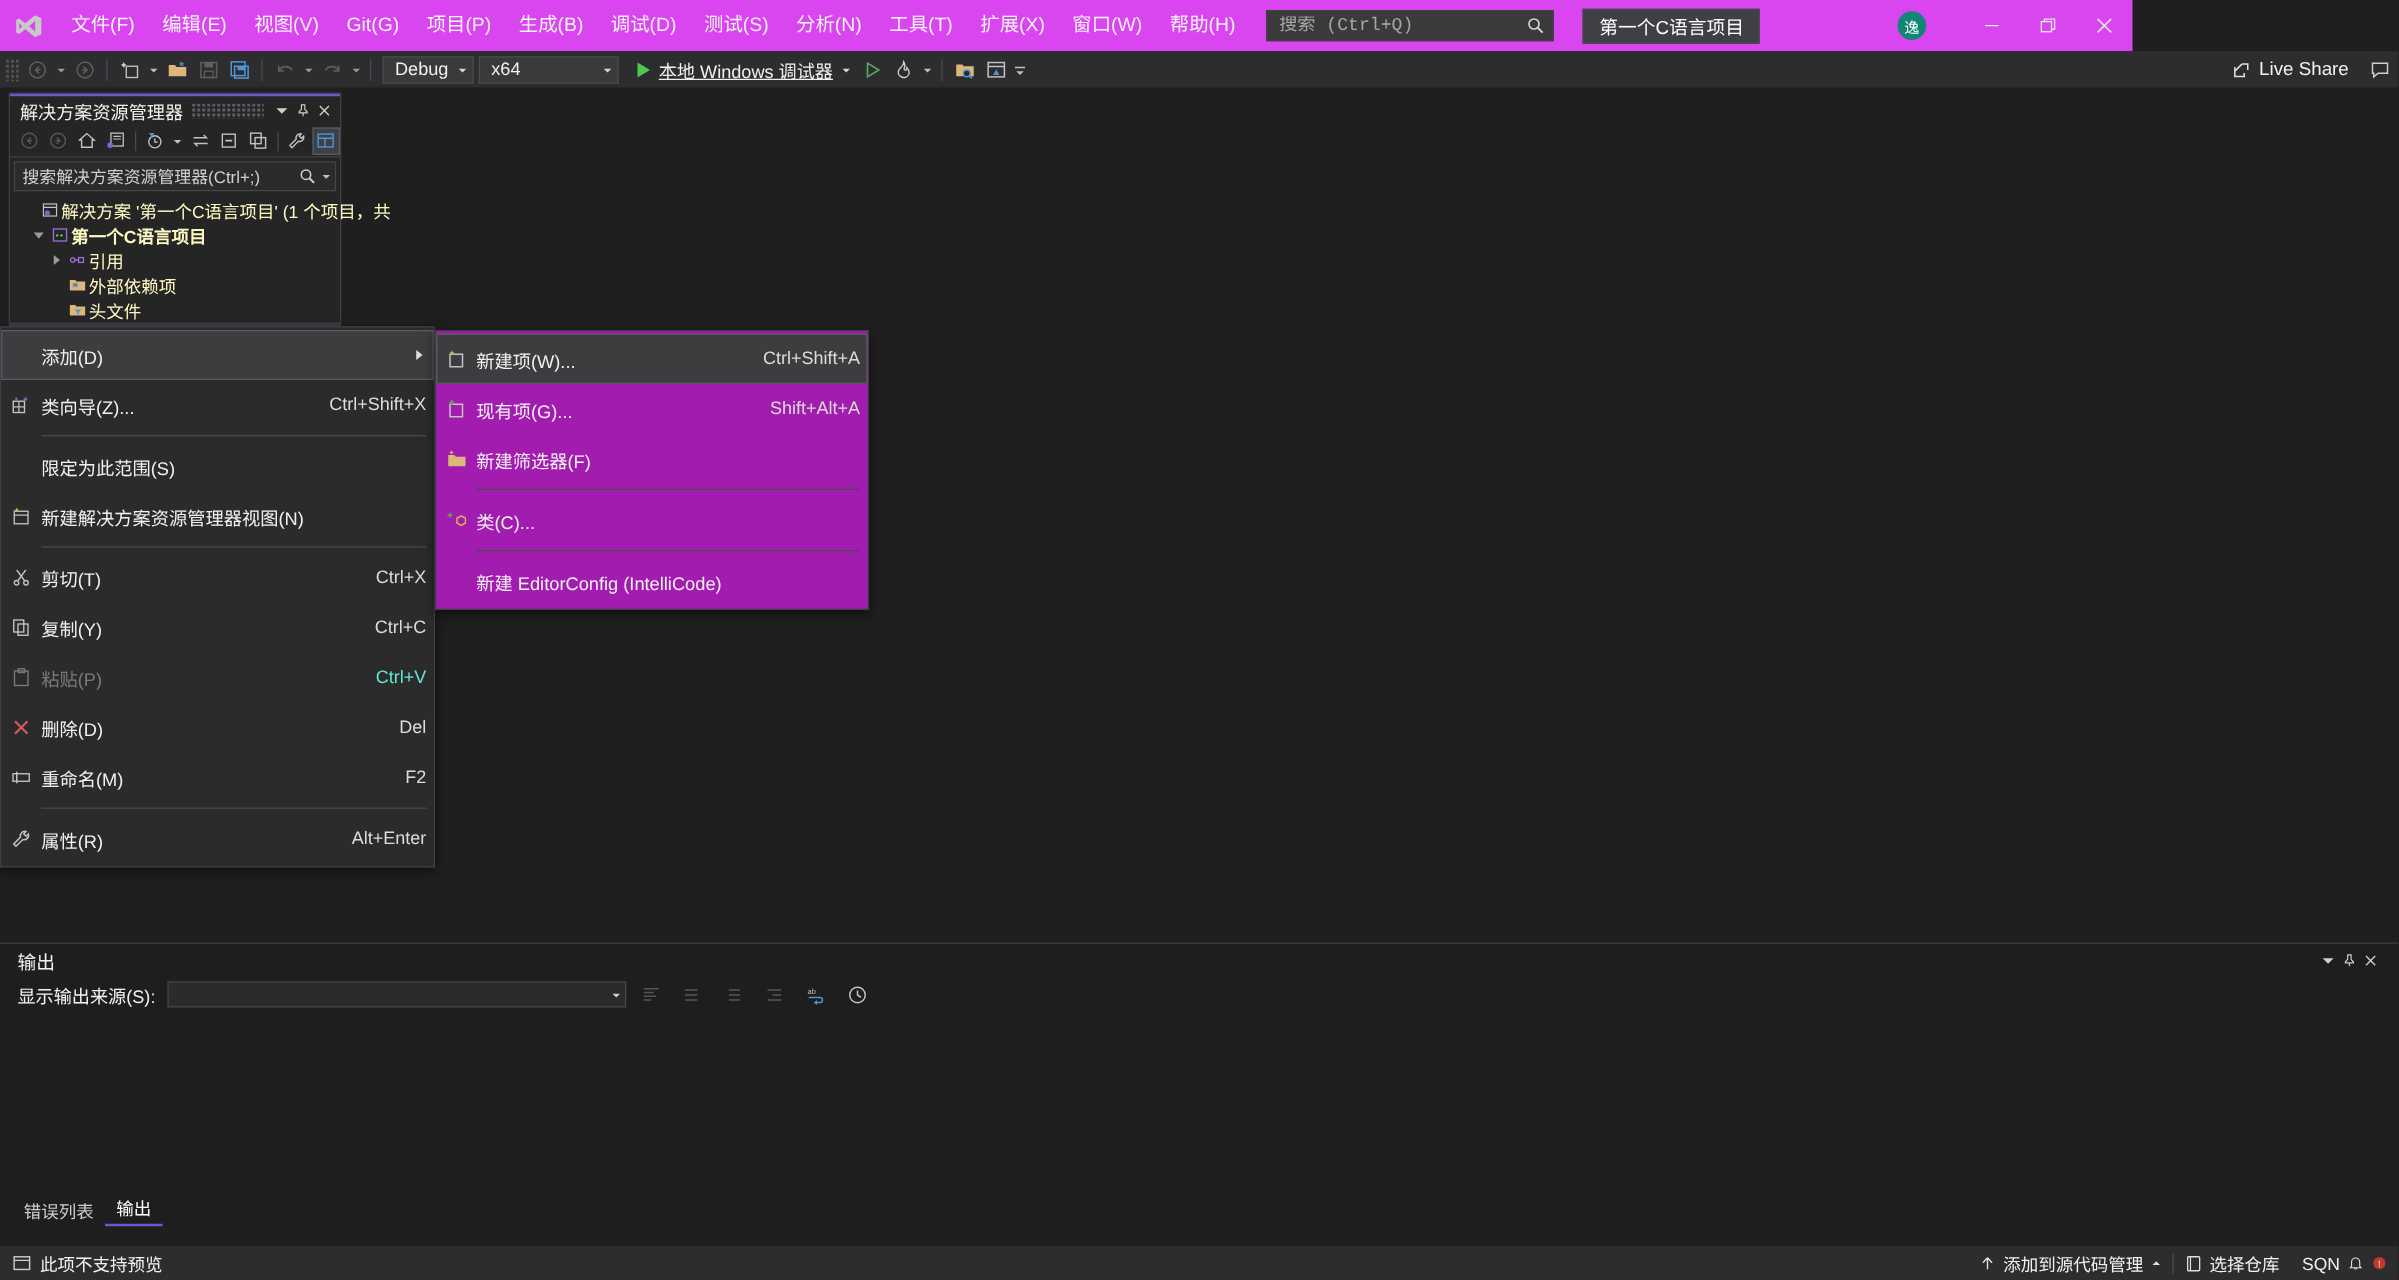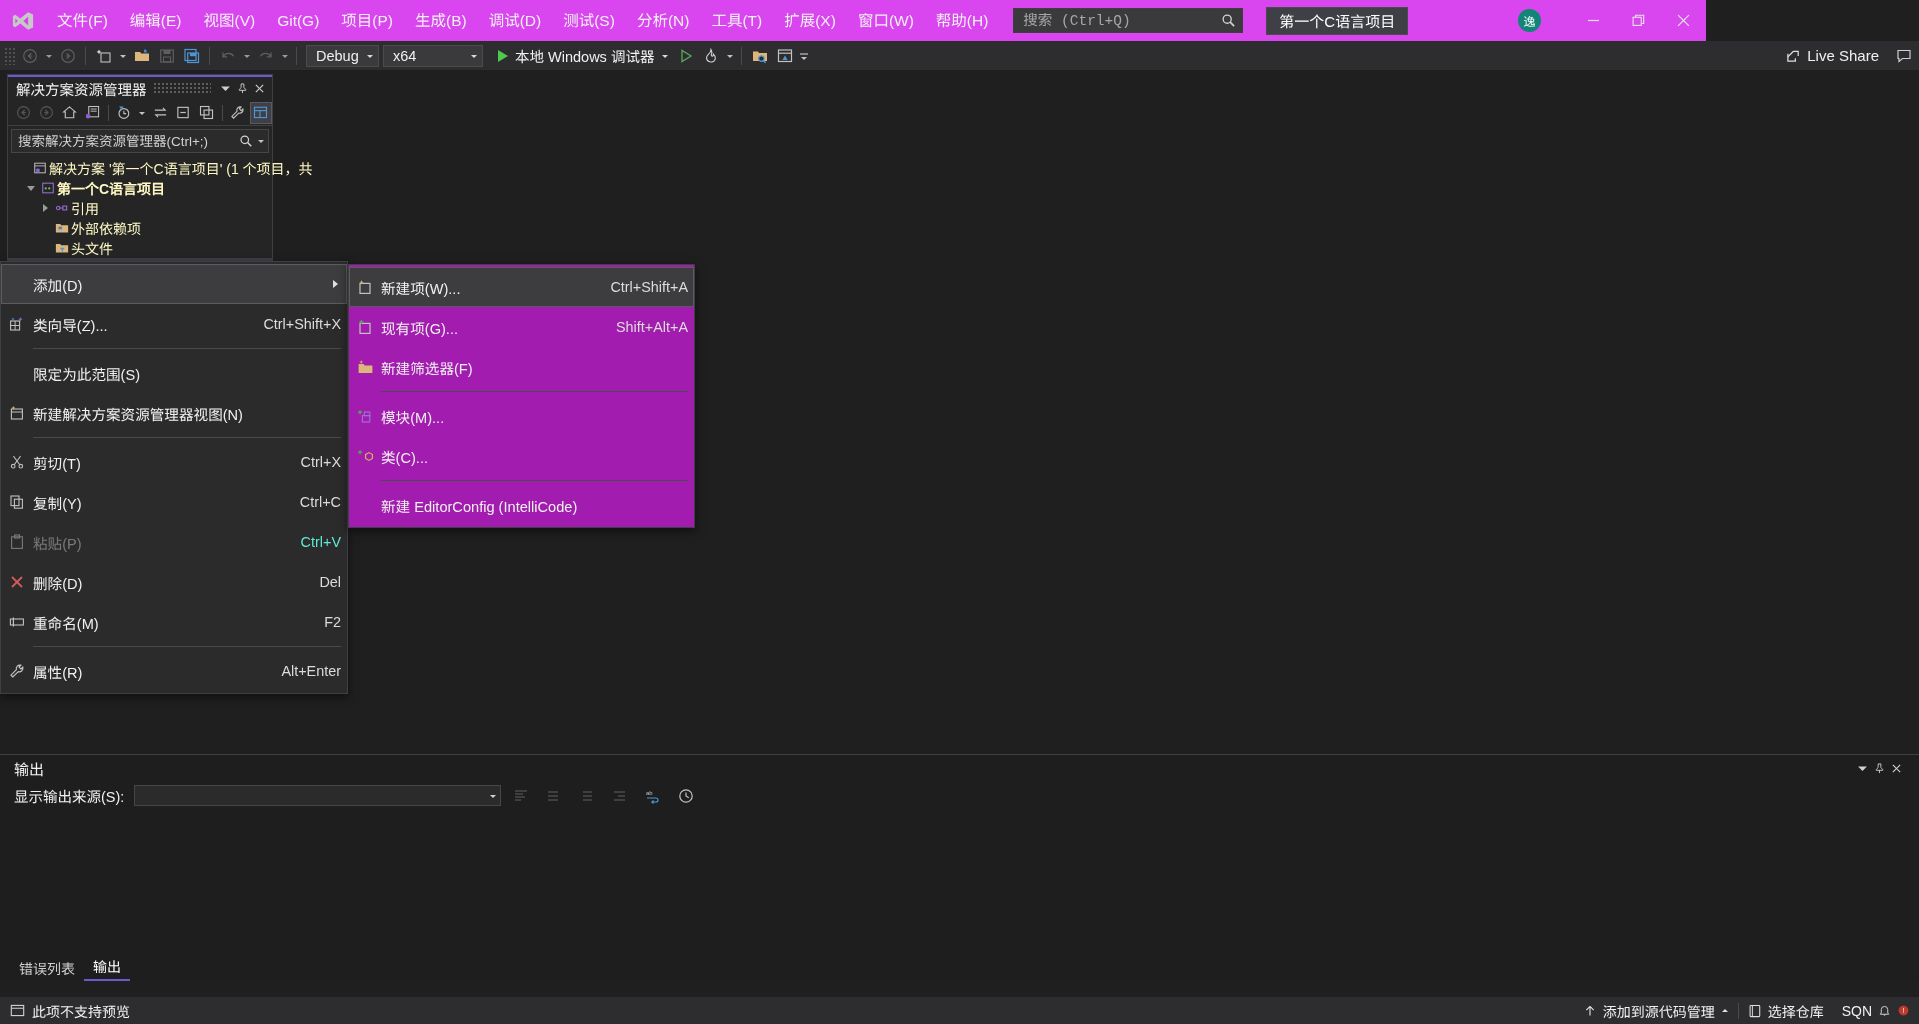--- a/index.html
+++ b/index.html
@@ -71,25 +71,25 @@
   .tb-btn svg { width:16px; height:16px; }
   .tb-btn.dis { opacity:.45; }
   .tb-caret { width:13px; height:23px; display:flex; align-items:center; justify-content:center; }
   .tb-sep { width:1px; height:18px; background:#4a4a4d; margin:0 5px; }
   .combo {
     height:22px; background:#3a3a3c; border:1px solid #4b4b4e;
     display:flex; align-items:center; padding:0 4px 0 9px;
     font-size:14.5px; color:#f0f0f0; margin-left:4px;
   }
   .combo.debug { width:73px; }
-  .combo.plat  { width:100px;gap:40px; }
+  .combo.plat  { width:112px;gap:40px; }
   .combo .cv { flex:1; }
   .run-btn {
     display:flex; align-items:center; height:23px; padding:0 4px 0 6px;
-    font-size:14.5px; color:#f0f0f0; margin-left:9px;
+    font-size:14.5px; color:#f0f0f0; margin-left:9px;text-decoration:underline;
   }
   .tri-solid { width:0;height:0;border-left:10px solid #4ec94e;border-top:6.5px solid transparent;border-bottom:6.5px solid transparent;margin-right:7px; }
   .live-share {
     margin-left:auto; display:flex; align-items:center; gap:6px;
     font-size:15px; color:#f0f0f0; padding:0 10px; height:25px;
   }
   .tb-right-icon { width:30px; height:25px; display:flex; align-items:center; justify-content:center; color:#cfcfcf; }
 
   
   .solexp {
@@ -904,30 +904,20 @@
         <svg viewBox="0 0 16 16">
           <path d="M1.6 5h5l1 1.4h7.8V14H1.6z" fill="#dcb67a"></path>
           <path d="M4.2 1l.6 1.4 1.4.6-1.4.6-.6 1.4-.6-1.4L2.2 3l1.4-.6z" fill="#d8b35c"></path>
         </svg>
       </span>
       <span class="mi-text">新建筛选器(F)</span>
     </div>
 
     <div class="sm-sep"></div>
 
-    <div class="mi">
-      <span class="mi-ico">
-        <svg viewBox="0 0 16 16">
-          <rect x="5.4" y="7.6" width="7.4" height="6.4" fill="none" stroke="#9b6fd4" stroke-width="1.2"></rect>
-          <rect x="7.4" y="4" width="5.4" height="3.6" fill="none" stroke="#9b6fd4" stroke-width="1.2"></rect>
-          <path d="M3 2.2v4M1 4.2h4" stroke="#5aa95a" stroke-width="1.3"></path>
-        </svg>
-      </span>
-      <span class="mi-text">模块(M)...</span>
-    </div>
 
     <div class="mi">
       <span class="mi-ico">
         <svg viewBox="0 0 16 16">
           <path d="M8.6 6.6l3.4-2 3.4 2v3.8l-3.4 2-3.4-2z" fill="none" stroke="#d8b35c" stroke-width="1.2"></path>
           <path d="M3 2.2v4M1 4.2h4" stroke="#5aa95a" stroke-width="1.3"></path>
         </svg>
       </span>
       <span class="mi-text">类(C)...</span>
     </div>

